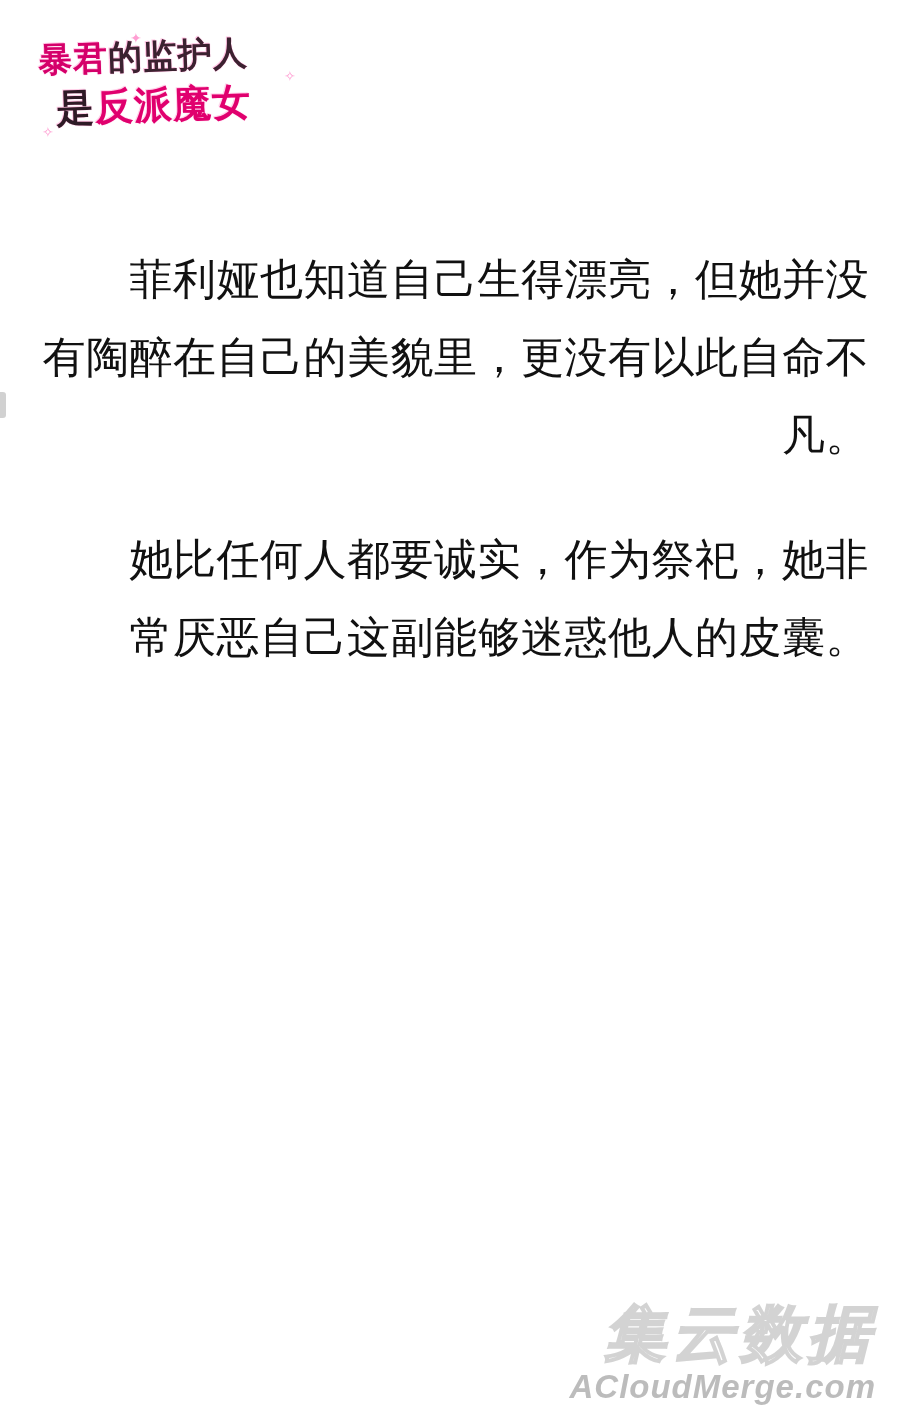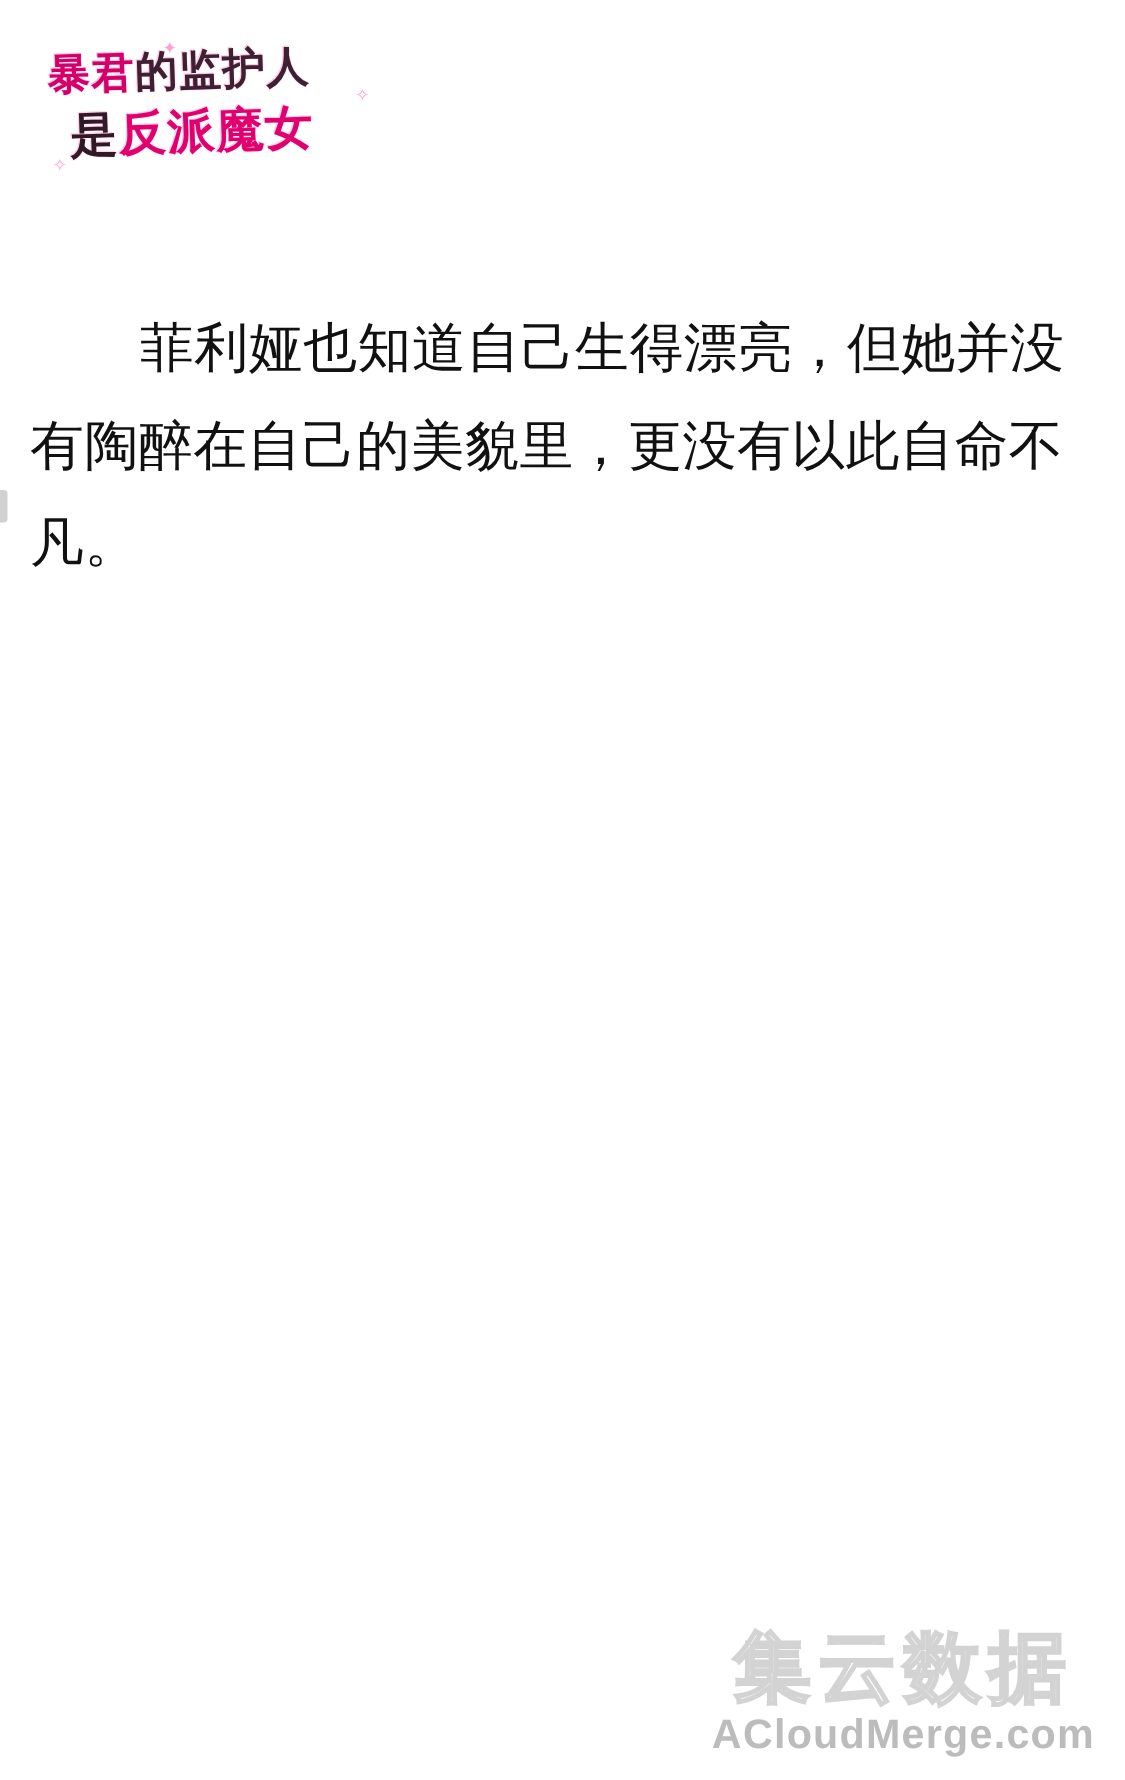--- a/index.html
+++ b/index.html
@@ -60,42 +60,44 @@
     position: absolute;
     color: #ff8ecb;
     font-size: 14px;
     opacity: .85;
   }
 
   
   .page-body {
     position: absolute;
     top: 240px;
-    left: 24px;
+    left: 41px;
     width: 828px;
+    text-align: right;
   }
   .para {
     font-family: "DejaVu Sans", "Liberation Sans", sans-serif;
     font-size: 43px;
     line-height: 78px;
     letter-spacing: 0.5px;
     text-indent: 88px;
     margin: 0 0 46px 0;
     color: #111111;
     font-weight: 400;
   }
 
   
   .watermark {
     position: absolute;
     right: 24px;
     bottom: 18px;
-    text-align: center;
+    text-align: right;
     pointer-events: none;
     user-select: none;
+    font-style: italic;
   }
   .watermark .wm-cn {
     font-family: "DejaVu Sans", sans-serif;
     font-size: 62px;
     font-weight: bold;
     letter-spacing: 6px;
     color: rgba(255,255,255,0.0);
     -webkit-text-stroke: 2px rgba(175,175,175,0.55);
     text-shadow: 0 1px 0 rgba(255,255,255,0.6);
     line-height: 1.05;
@@ -132,18 +134,19 @@
   </div>
   <span class="sparkle" style="top:2px; left:96px;">✦</span>
   <span class="sparkle" style="top:40px; left:250px;">✧</span>
   <span class="sparkle" style="top:96px; left:8px;">✧</span>
 </div>
 
 <div class="edge-mark"></div>
 
 <div class="page-body">
   <p class="para">菲利娅也知道自己生得漂亮，但她并没有陶醉在自己的美貌里，更没有以此自命不凡。</p>
+  <p class="para">她比任何人都要诚实，作为祭祀，她非常厌恶自己这副能够迷惑他人的皮囊。</p>
 </div>
 
 <div class="watermark">
   <div class="wm-cn">集云数据</div>
   <div class="wm-en">ACloudMerge.com</div>
 </div>
 
 </body></html>

